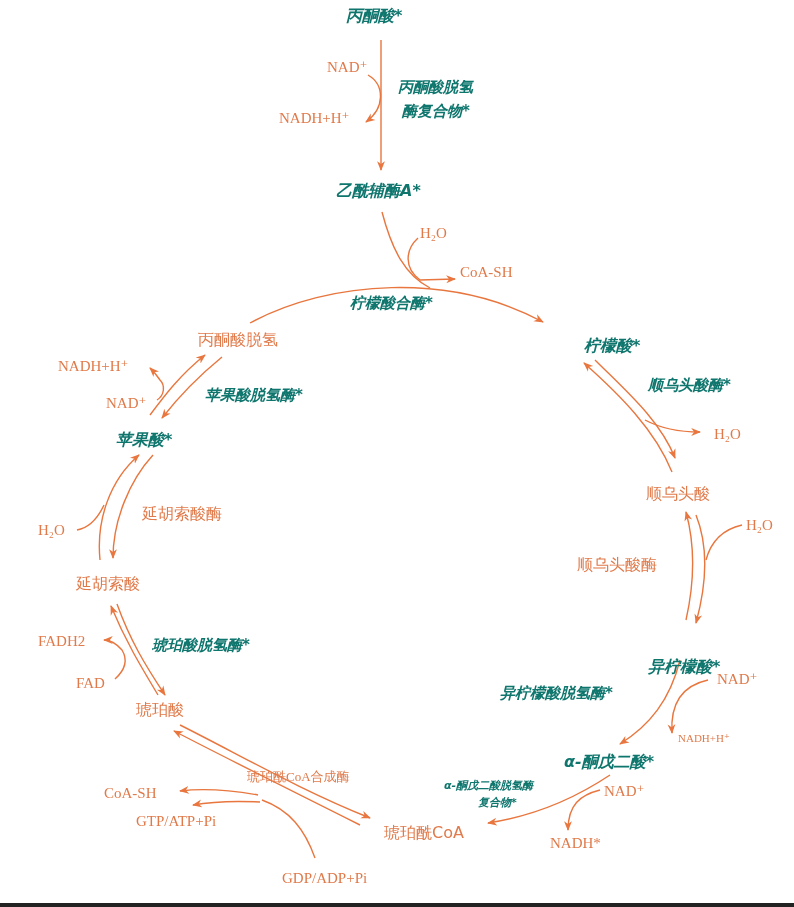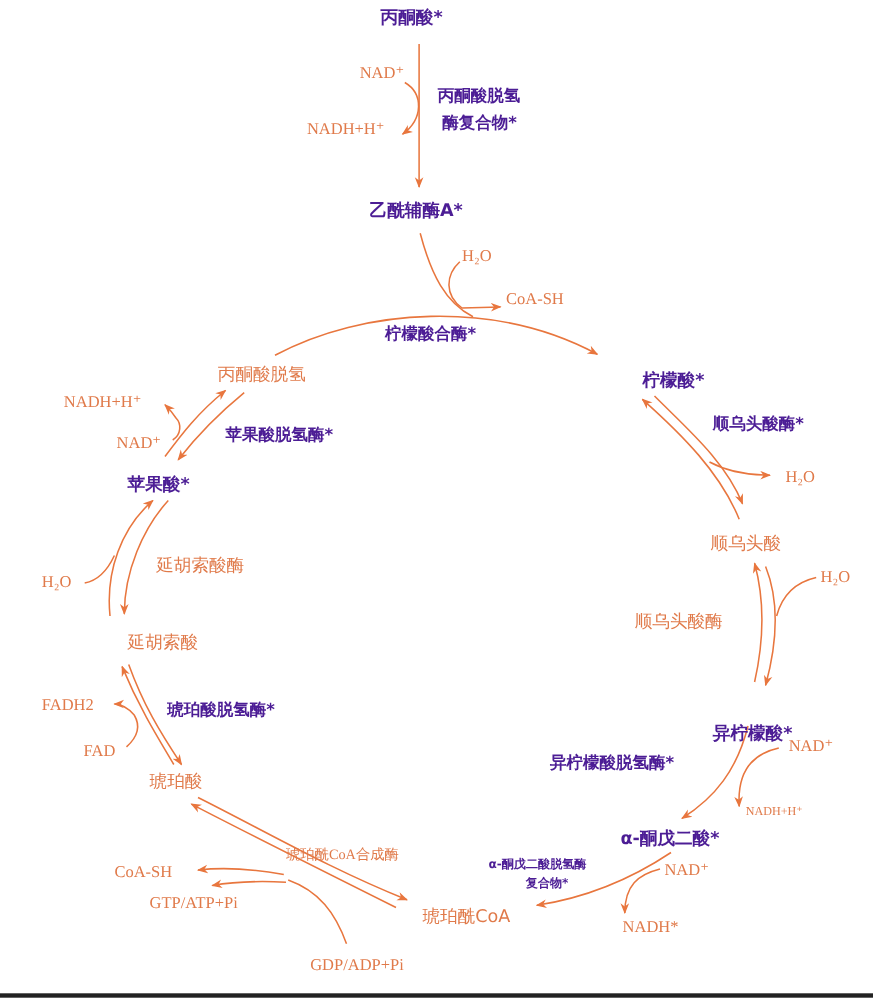--- a/index.html
+++ b/index.html
@@ -1,21 +1,21 @@
 <!DOCTYPE html>
 <html><head>
   <meta charset="utf-8">
   <style>
     html, body { margin: 0; padding: 0; background: #ffffff; }
     body { width: 794px; height: 907px; position: relative; overflow: hidden; font-family: "DejaVu Serif", serif; }
     #diagram { position: absolute; left: 0; top: 0; width: 794px; height: 907px; }
     .lbl { position: absolute; white-space: nowrap; line-height: 1; }
     .plain { color: #e07a4a; font-family: "Liberation Serif", "DejaVu Serif", serif; font-size: 15px; }
     .plain-cn { color: #e07a4a; font-family: "DejaVu Sans", sans-serif; font-size: 16px; }
-    .bold { color: #4c1d95; font-family: "DejaVu Sans", sans-serif; font-weight: bold; font-size: 15px; }
+    .bold { color: #0f766e; font-family: "DejaVu Sans", sans-serif; font-weight: bold; font-style: italic; font-size: 15px; }
     .small { font-size: 11px; }
     .bottom-bar { position: absolute; left: 0; top: 903px; width: 794px; height: 4px; background: #222; }
   </style>
 </head>
 <body>
 
 <svg id="diagram" viewBox="0 0 794 907" xmlns="http://www.w3.org/2000/svg">
   <defs>
     <marker id="ah" viewBox="0 0 10 10" refX="9" refY="5" markerWidth="7" markerHeight="7" orient="auto-start-reverse">
       <path d="M0,1 L10,5 L0,9 L3,5 z" fill="#e8763e"></path>
@@ -66,47 +66,47 @@
 </svg>
 
 <div class="lbl bold" style="left:346px;top:8px;font-size:16px;">丙酮酸*</div>
 <div class="lbl bold" style="left:336px;top:183px;font-size:16px;">乙酰辅酶A*</div>
 <div class="lbl bold" style="left:547px;top:338px;font-size:16px;margin-left:37px;">柠檬酸*</div>
 <div class="lbl plain-cn" style="left:646px;top:486px;">顺乌头酸</div>
 <div class="lbl bold" style="left:648px;top:630px;font-size:16px;margin-top:29px;">异柠檬酸*</div>
 <div class="lbl bold" style="left:564px;top:754px;font-size:16px;">α-酮戊二酸*</div>
 <div class="lbl plain-cn" style="left:384px;top:825px;">琥珀酰CoA</div>
 <div class="lbl plain-cn" style="left:136px;top:702px;">琥珀酸</div>
-<div class="lbl plain-cn" style="left:76px;top:576px;margin-left:40px;">延胡索酸</div>
+<div class="lbl plain-cn" style="left:76px;top:576px;">延胡索酸</div>
 <div class="lbl bold" style="left:116px;top:432px;font-size:16px;">苹果酸*</div>
 <div class="lbl plain-cn" style="left:198px;top:332px;">丙酮酸脱氢</div>
 
 <div class="lbl bold" style="left:398px;top:80px;">丙酮酸脱氢</div>
 <div class="lbl bold" style="left:402px;top:104px;">酶复合物*</div>
 <div class="lbl bold" style="left:350px;top:296px;">柠檬酸合酶*</div>
 <div class="lbl bold" style="left:648px;top:378px;">顺乌头酸酶*</div>
 <div class="lbl plain-cn" style="left:577px;top:557px;">顺乌头酸酶</div>
 <div class="lbl bold" style="left:500px;top:686px;">异柠檬酸脱氢酶*</div>
 <div class="lbl bold small" style="left:444px;top:780px;">α-酮戊二酸脱氢酶</div>
 <div class="lbl bold small" style="left:478px;top:797px;">复合物*</div>
-<div class="lbl plain" style="left:260px;top:770px;font-size:13px;">琥珀酰CoA合成酶</div>
+<div class="lbl plain" style="left:247px;top:770px;font-size:13px;">琥珀酰CoA合成酶</div>
 <div class="lbl bold" style="left:152px;top:638px;">琥珀酸脱氢酶*</div>
 <div class="lbl plain-cn" style="left:142px;top:506px;">延胡索酸酶</div>
 <div class="lbl bold" style="left:205px;top:388px;text-align:center;">苹果酸脱氢酶*</div>
 
 <div class="lbl plain" style="left:327px;top:60px;">NAD⁺</div>
 <div class="lbl plain" style="left:279px;top:111px;">NADH+H⁺</div>
 <div class="lbl plain" style="left:420px;top:226px;">H₂O</div>
 <div class="lbl plain" style="left:460px;top:265px;">CoA-SH</div>
 <div class="lbl plain" style="left:714px;top:427px;">H₂O</div>
 <div class="lbl plain" style="left:746px;top:518px;">H₂O</div>
 <div class="lbl plain" style="left:717px;top:672px;">NAD⁺</div>
 <div class="lbl plain small" style="left:678px;top:733px;">NADH+H⁺</div>
 <div class="lbl plain" style="left:604px;top:784px;">NAD⁺</div>
-<div class="lbl plain" style="left:550px;top:836px;margin-left:16px;">NADH*</div>
+<div class="lbl plain" style="left:550px;top:836px;">NADH*</div>
 <div class="lbl plain" style="left:104px;top:786px;">CoA-SH</div>
 <div class="lbl plain" style="left:136px;top:814px;">GTP/ATP+Pi</div>
 <div class="lbl plain" style="left:282px;top:871px;">GDP/ADP+Pi</div>
 <div class="lbl plain" style="left:38px;top:634px;">FADH2</div>
 <div class="lbl plain" style="left:76px;top:676px;">FAD</div>
 <div class="lbl plain" style="left:38px;top:523px;">H₂O</div>
 <div class="lbl plain" style="left:58px;top:359px;">NADH+H⁺</div>
 <div class="lbl plain" style="left:106px;top:396px;">NAD⁺</div>
 
 <div class="bottom-bar"></div>

